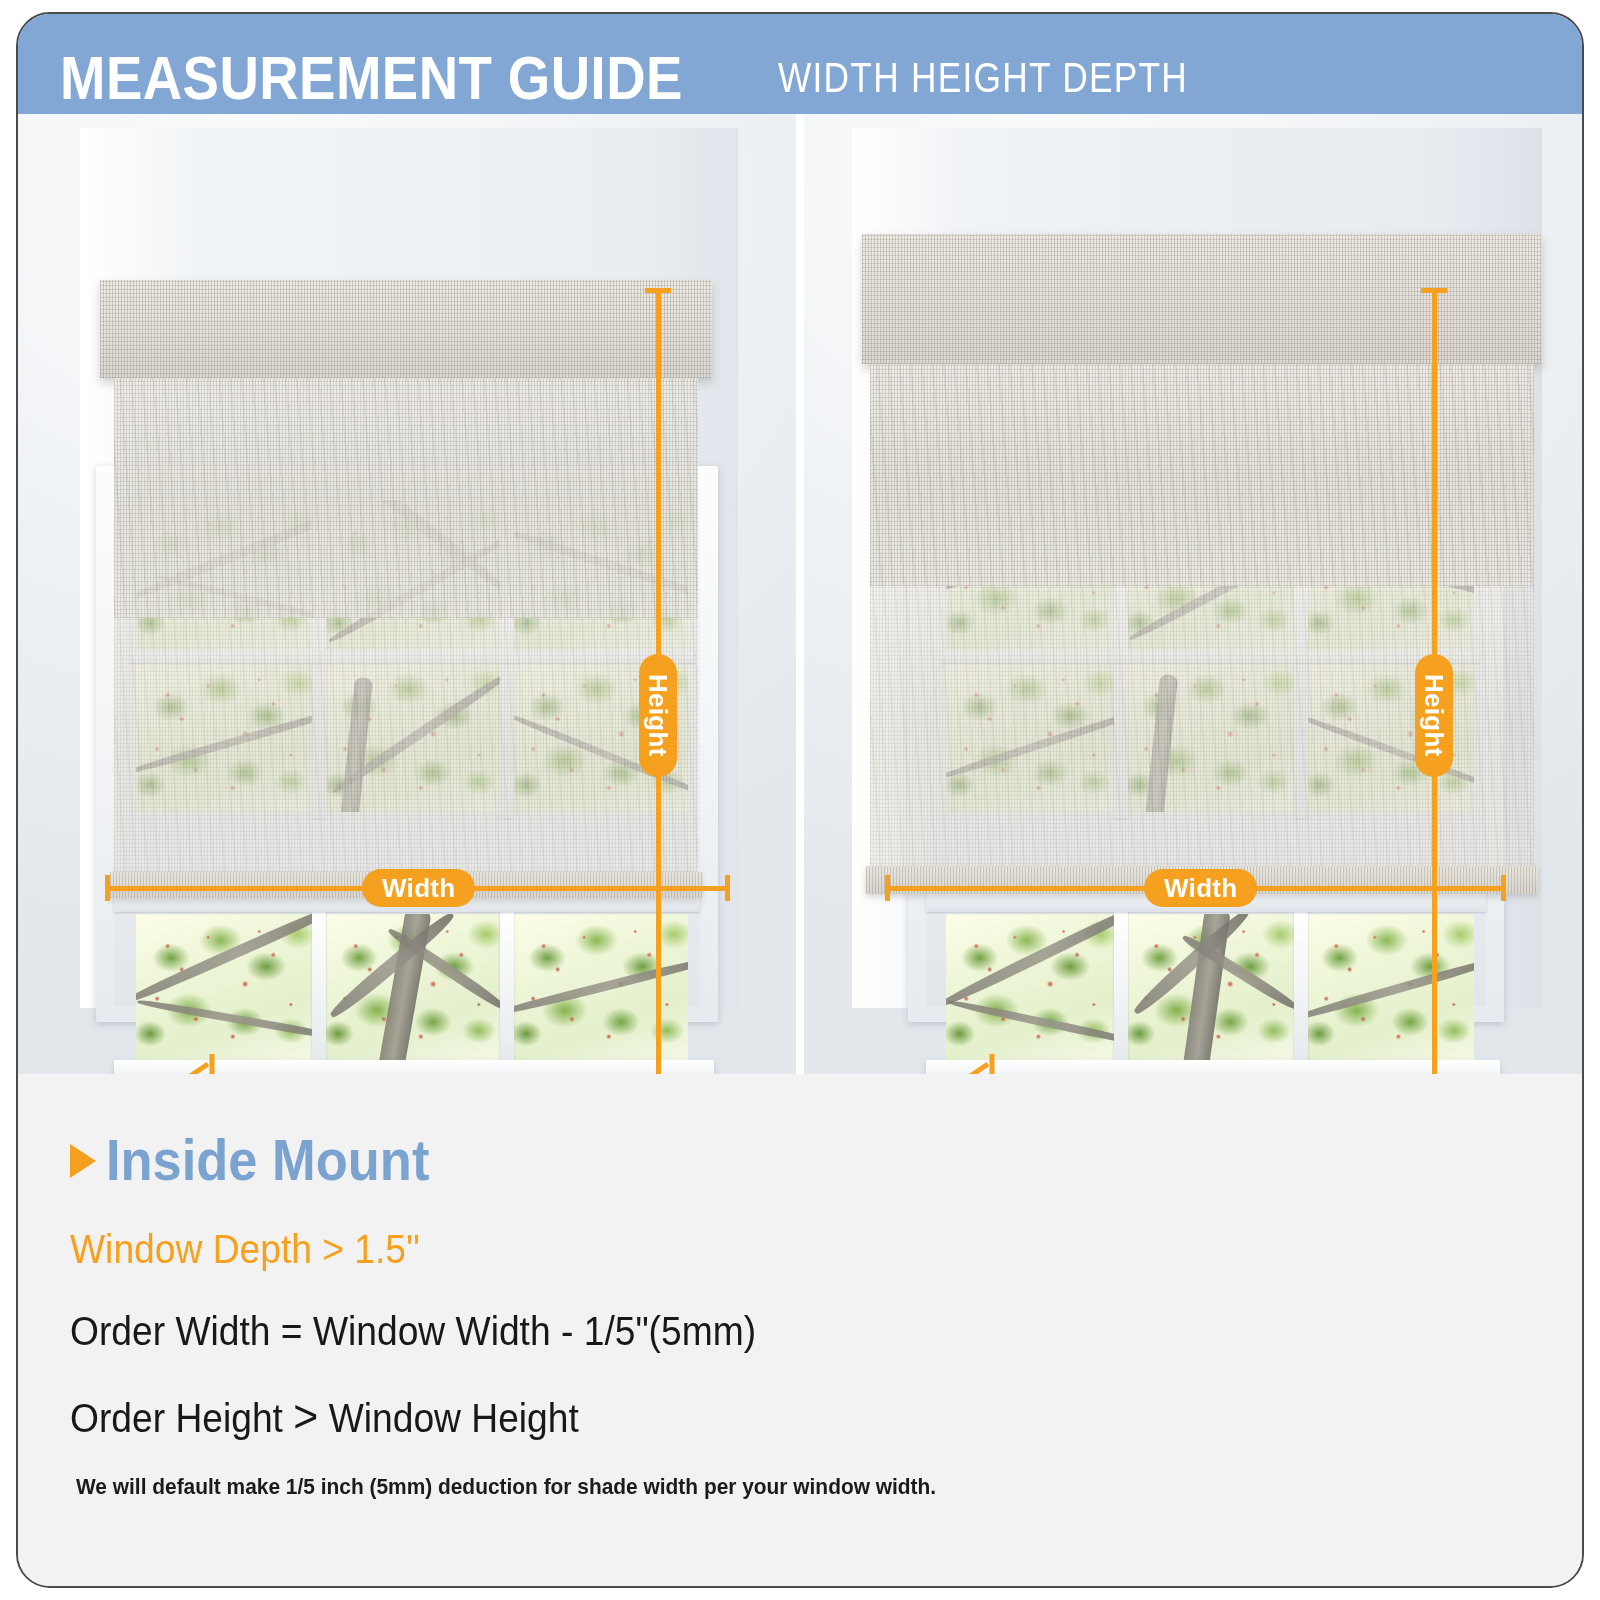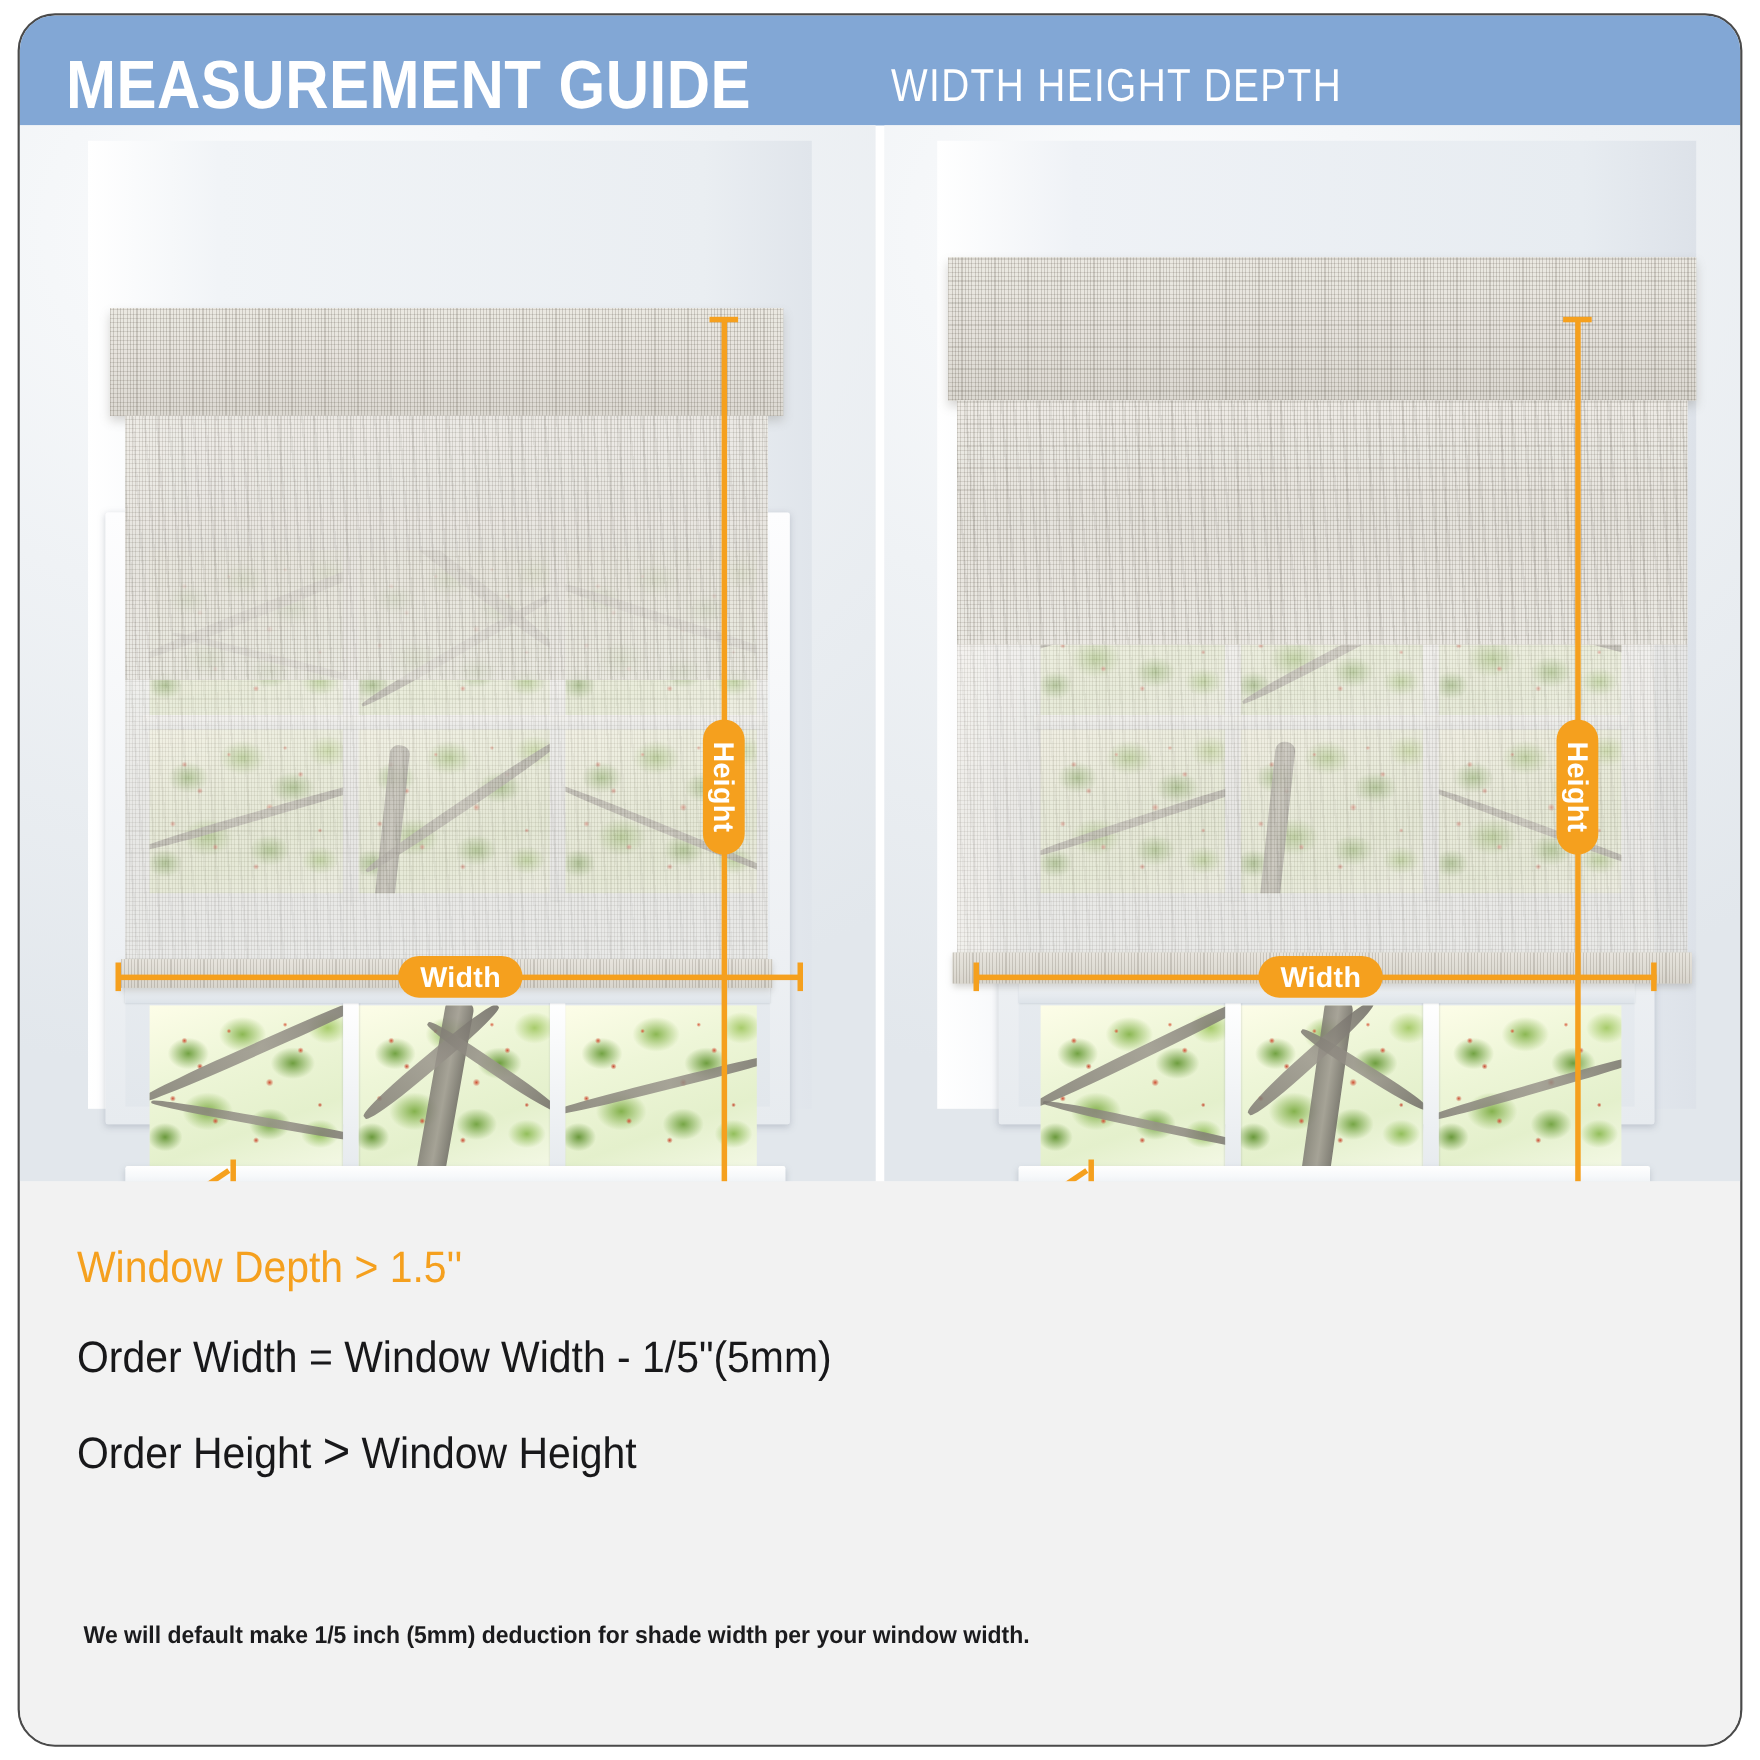--- a/index.html
+++ b/index.html
@@ -21,21 +21,20 @@
     overflow: hidden;
   }
 
   
   #header {
     position: absolute; left: 0; top: 0;
     width: 100%; height: 128px;
     background: #82a7d5;
     display: flex; align-items: center;
     padding-left: 42px;
-    gap: 32px;
   }
   #header-title {
     color: #ffffff;
     font-size: 62px;
     font-weight: bold;
     letter-spacing: 0.5px;
     transform: scaleX(0.88);
     transform-origin: left center;
     line-height: 1;
     white-space: nowrap;
@@ -491,20 +490,24 @@
         <line x1="14" y1="66" x2="14" y2="92" stroke="#f5a01e" stroke-width="5"></line>
         <line x1="116" y1="8" x2="116" y2="34" stroke="#f5a01e" stroke-width="5"></line>
       </svg>
 
     </div>
   </div>
 
   <div id="bottom">
 
     <div class="col" id="col-left">
+      <div class="mount-head">
+        <span class="tri"></span>
+        <span class="mount-title">Inside Mount</span>
+      </div>
       <div class="rule accent">Window Depth &gt; 1.5''</div>
       <div class="rule">Order Width  = Window Width - 1/5"(5mm)</div>
       <div class="rule">
         <span>Order Height </span><span class="big-gt">&gt;</span><span> Window Height</span>
       </div>
     </div>
 
 
     <div id="footnote">We will default make 1/5 inch (5mm) deduction for shade width per your window width.</div>
   </div>

